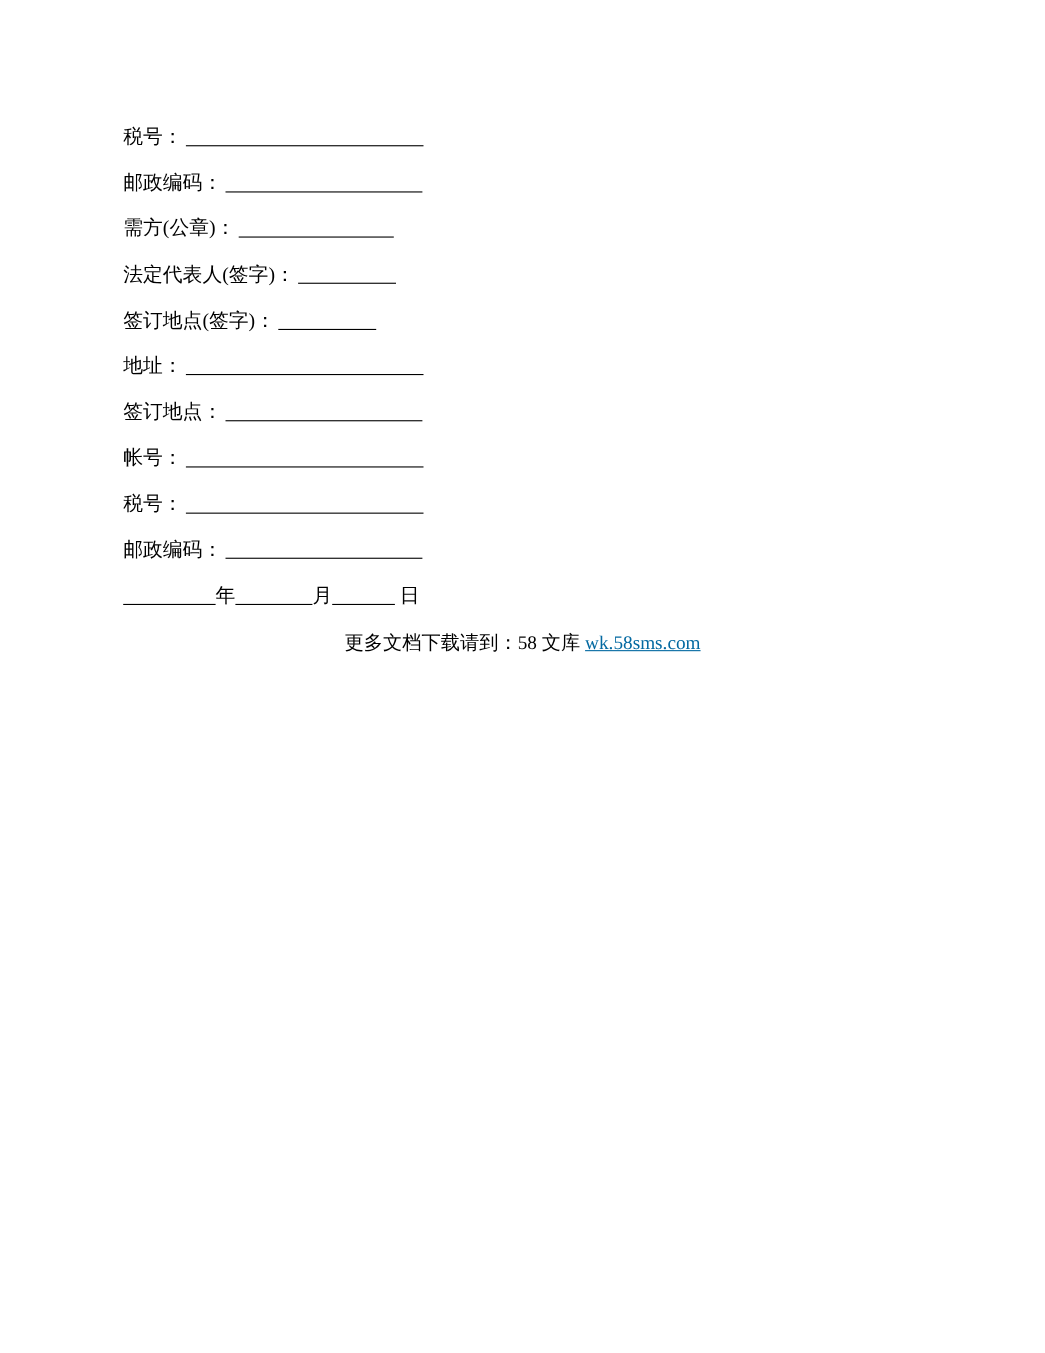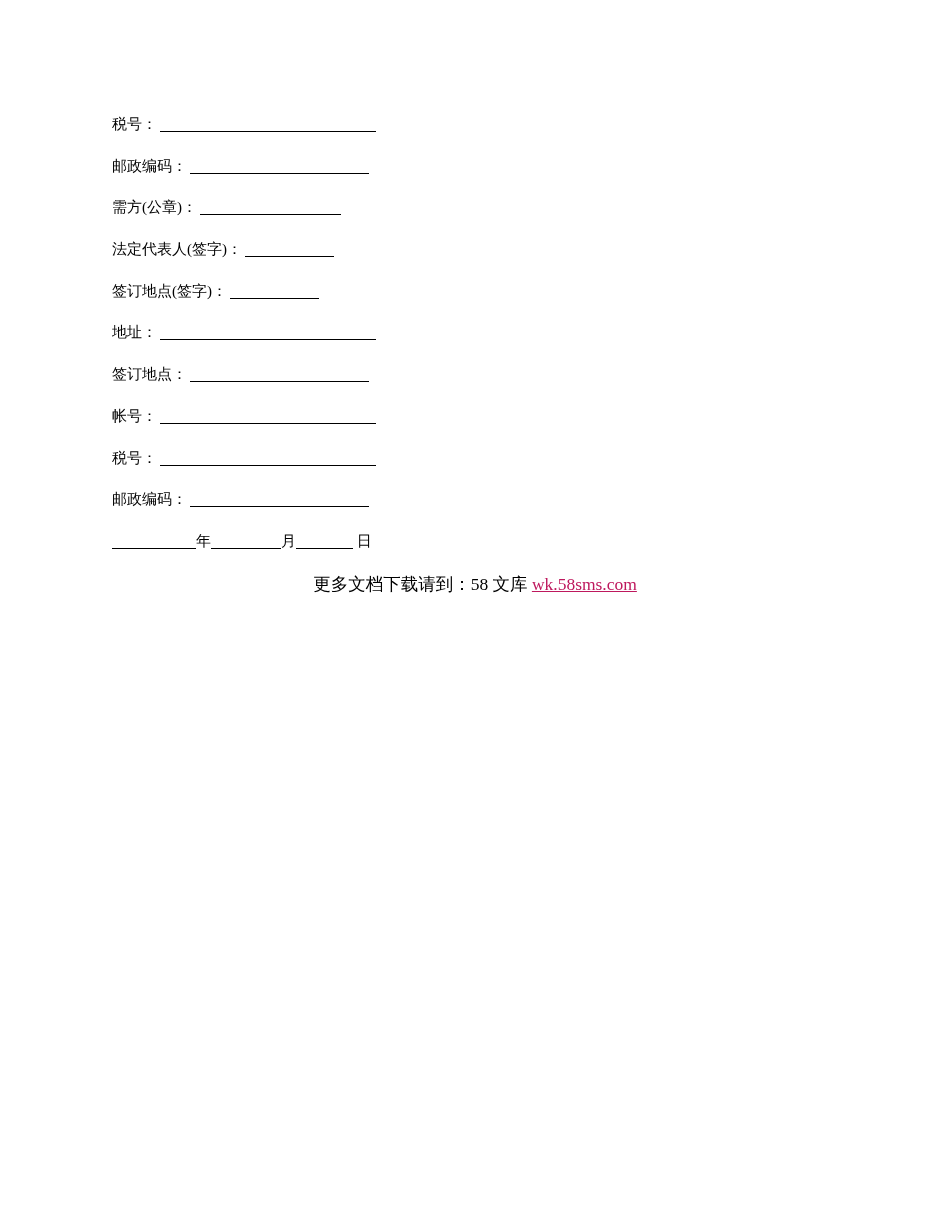--- a/index.html
+++ b/index.html
@@ -2,38 +2,38 @@
 <html><head>
 <meta charset="utf-8">
 <style>
   html,body{margin:0;padding:0;}
   body{
     width:950px;height:1230px;background:#ffffff;overflow:hidden;
     font-family:"Liberation Serif","DejaVu Serif",serif;color:#000000;
   }
   .page{padding:104px 112px 0 112px;box-sizing:border-box;width:950px;}
   .form-line{
-    height:41.7px;line-height:41.7px;font-size:15px;white-space:pre;
+    height:41.7px;line-height:41.7px;font-size:18px;white-space:pre;
   }
   .blank{
     display:inline-block;border-bottom:1px solid #000000;height:12px;
     vertical-align:-3px;margin-left:3px;
   }
   .blank-l{width:216px;}
   .blank-m{width:179px;}
   .blank-s{width:141px;}
   .blank-xs{width:89px;}
   .blank-d1{width:84px;margin-left:0;}
   .blank-d2{width:70px;margin-left:0;}
   .blank-d3{width:57px;margin-left:0;}
   .footer-line{
     height:42px;line-height:42px;font-size:17.5px;text-align:center;
     white-space:pre-wrap;
   }
-  .footer-link{color:#be185d;text-decoration:underline;cursor:pointer;}
+  .footer-link{color:#0369a1;text-decoration:underline;cursor:pointer;}
 </style>
 </head>
 <body>
 
 <div class="page">
   <div id="form-lines">
       <div class="form-line"><span>税号：</span><span class="blank blank-l"></span></div>
       <div class="form-line"><span>邮政编码：</span><span class="blank blank-m"></span></div>
       <div class="form-line"><span>需方(公章)：</span><span class="blank blank-s"></span></div>
       <div class="form-line"><span>法定代表人(签字)：</span><span class="blank blank-xs"></span></div>

